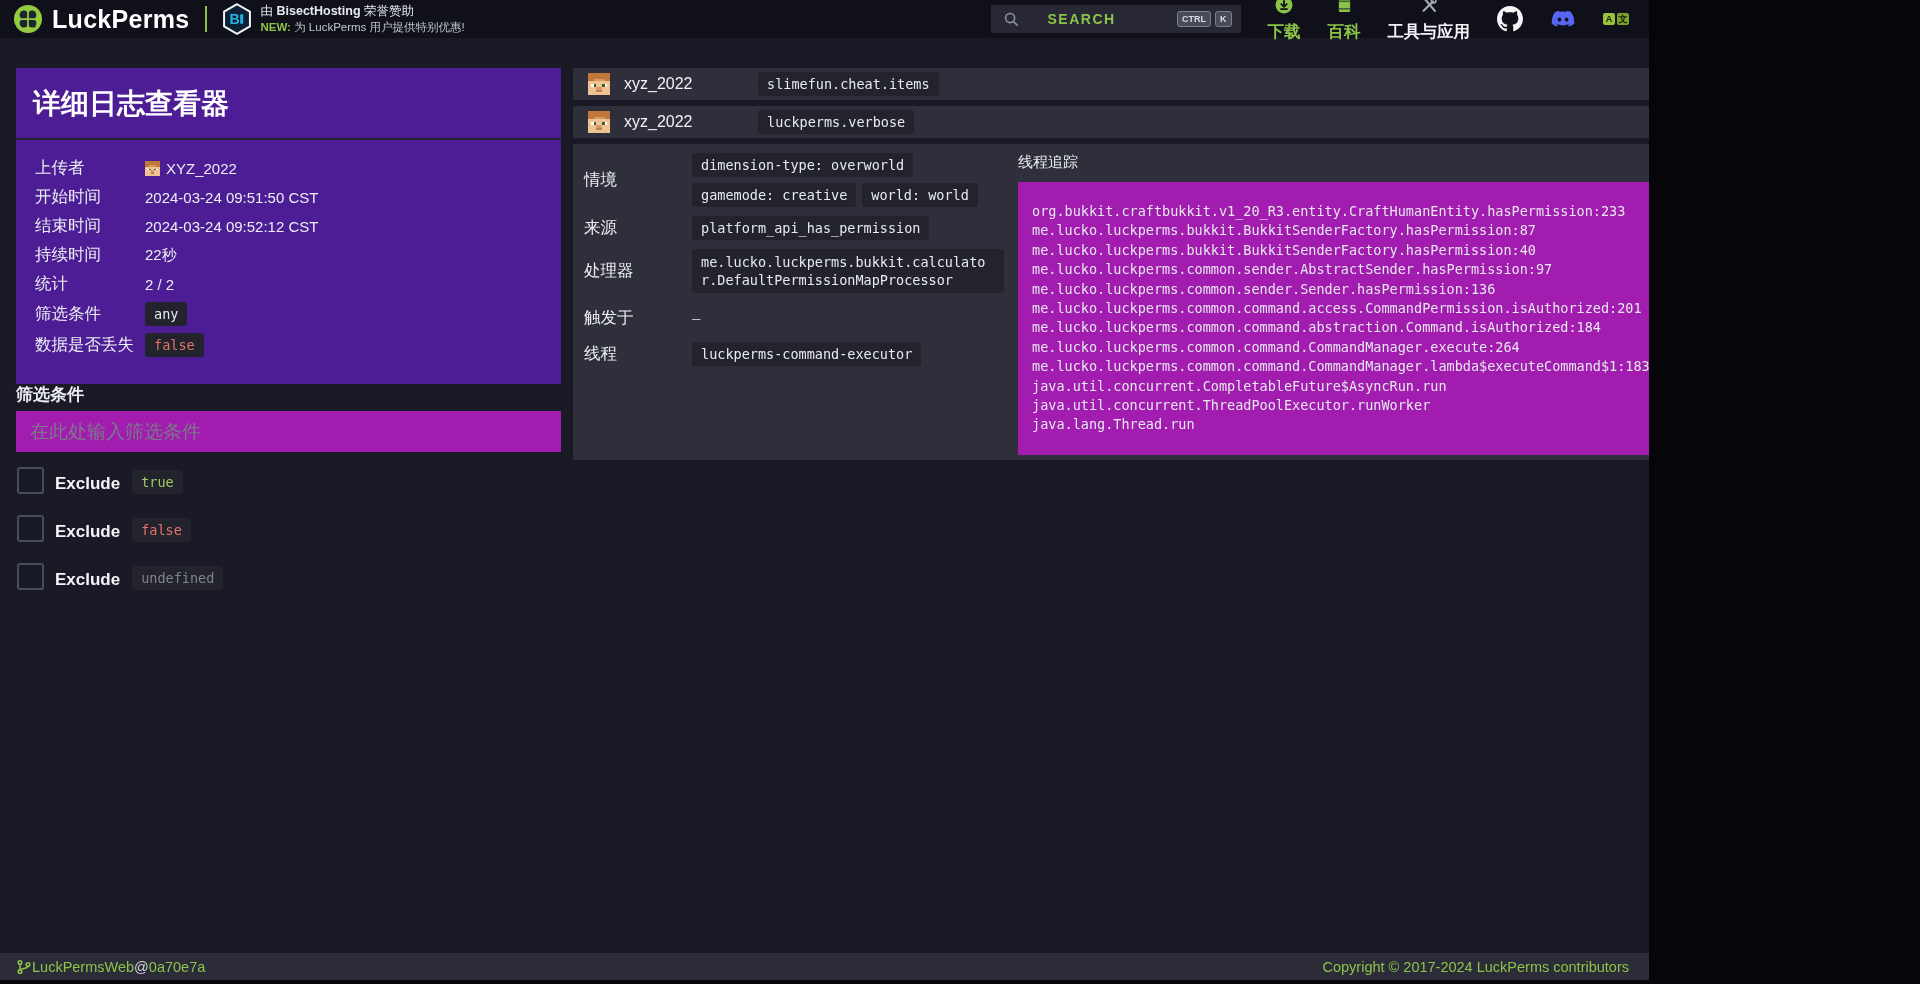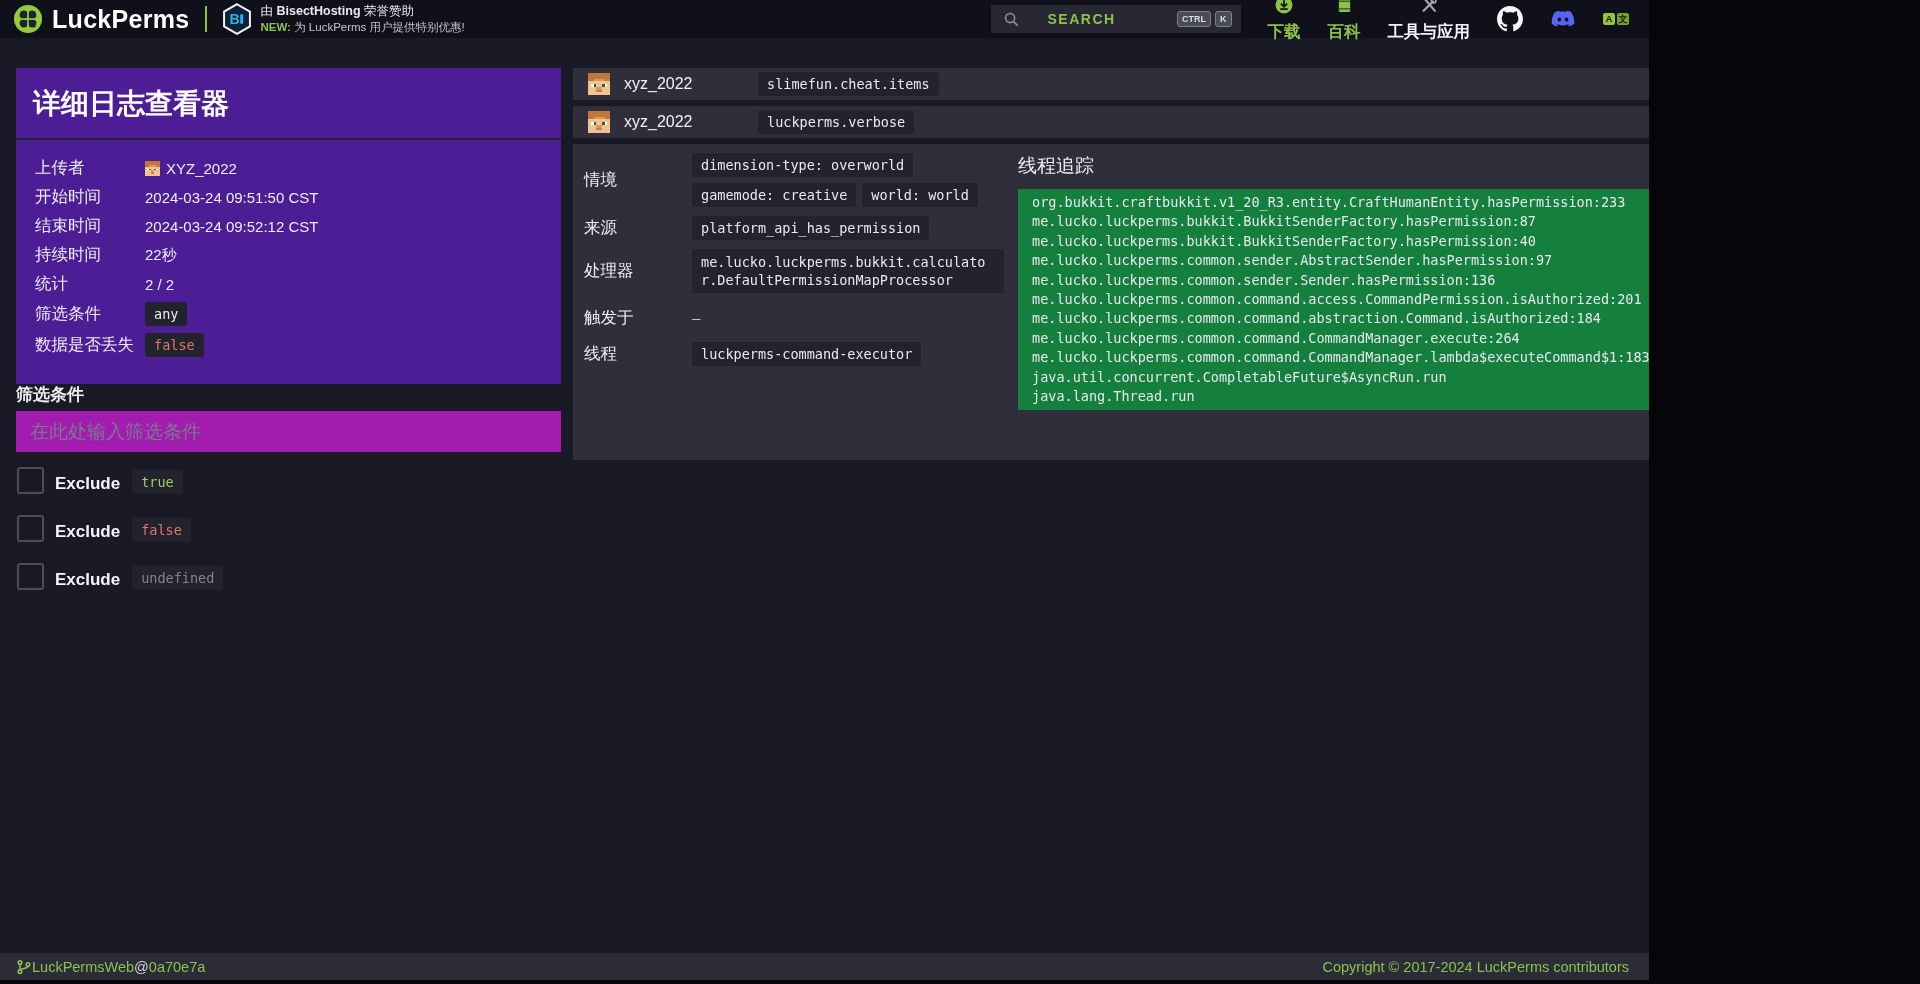--- a/index.html
+++ b/index.html
@@ -81,22 +81,22 @@
   .field-label{width:108px;font-size:16.5px;flex:none;}
   .field-value{max-width:322px;}
   .ctx-line{margin-bottom:6px;}
   .ctx-line:last-child{margin-bottom:0;}
   .ctx-line .code-badge{margin-right:6px;}
   .wrap-badge{word-break:break-all;line-height:18px;}
   .dash{color:#c7c9d2;font-family:"DejaVu Sans Mono",monospace;font-size:14px;}
   .field-triggered{margin-top:14px;}
   .field-thread{margin-top:13px;}
   .detail-right{position:absolute;left:445px;top:0;right:12px;}
-  .trace-heading{margin:9px 0 10px 0;font-size:19px;}
-  .trace-box{background:#15803d;padding:4px 14px;font-family:"DejaVu Sans Mono","Liberation Mono",monospace;
+  .trace-heading{margin:9px 0 10px 0;font-size:15px;}
+  .trace-box{background:#a21caf;padding:20px 14px;font-family:"DejaVu Sans Mono","Liberation Mono",monospace;
              font-size:13.5px;line-height:19.4px;color:#e6e8ee;}
   .trace-line{white-space:nowrap;}
 
   
   .footer{position:absolute;left:0;right:0;top:953px;height:27px;background:#2b2c37;
           display:flex;align-items:center;padding:0 20px 0 16px;box-sizing:border-box;
           font-size:14.5px;color:#8bc34a;}
   .footer-left{display:flex;cursor:pointer;}
   .footer-sep{color:#cfd2da;}
   .footer-right{margin-left:auto;}
@@ -350,20 +350,21 @@
         <div class="trace-line">org.bukkit.craftbukkit.v1_20_R3.entity.CraftHumanEntity.hasPermission:233</div>
         <div class="trace-line">me.lucko.luckperms.bukkit.BukkitSenderFactory.hasPermission:87</div>
         <div class="trace-line">me.lucko.luckperms.bukkit.BukkitSenderFactory.hasPermission:40</div>
         <div class="trace-line">me.lucko.luckperms.common.sender.AbstractSender.hasPermission:97</div>
         <div class="trace-line">me.lucko.luckperms.common.sender.Sender.hasPermission:136</div>
         <div class="trace-line">me.lucko.luckperms.common.command.access.CommandPermission.isAuthorized:201</div>
         <div class="trace-line">me.lucko.luckperms.common.command.abstraction.Command.isAuthorized:184</div>
         <div class="trace-line">me.lucko.luckperms.common.command.CommandManager.execute:264</div>
         <div class="trace-line">me.lucko.luckperms.common.command.CommandManager.lambda$executeCommand$1:183</div>
         <div class="trace-line">java.util.concurrent.CompletableFuture$AsyncRun.run</div>
+        <div class="trace-line">java.util.concurrent.ThreadPoolExecutor.runWorker</div>
         <div class="trace-line">java.lang.Thread.run</div>
       </div>
     </div>
   </div>
 
   <div class="footer">
     <div class="footer-left">
       <svg width="16" height="16" viewBox="0 0 16 16" fill="none" stroke="#8bc34a" stroke-width="1.5">
         <circle cx="4" cy="3.5" r="1.8"></circle>
           <circle cx="4" cy="12.5" r="1.8"></circle>

